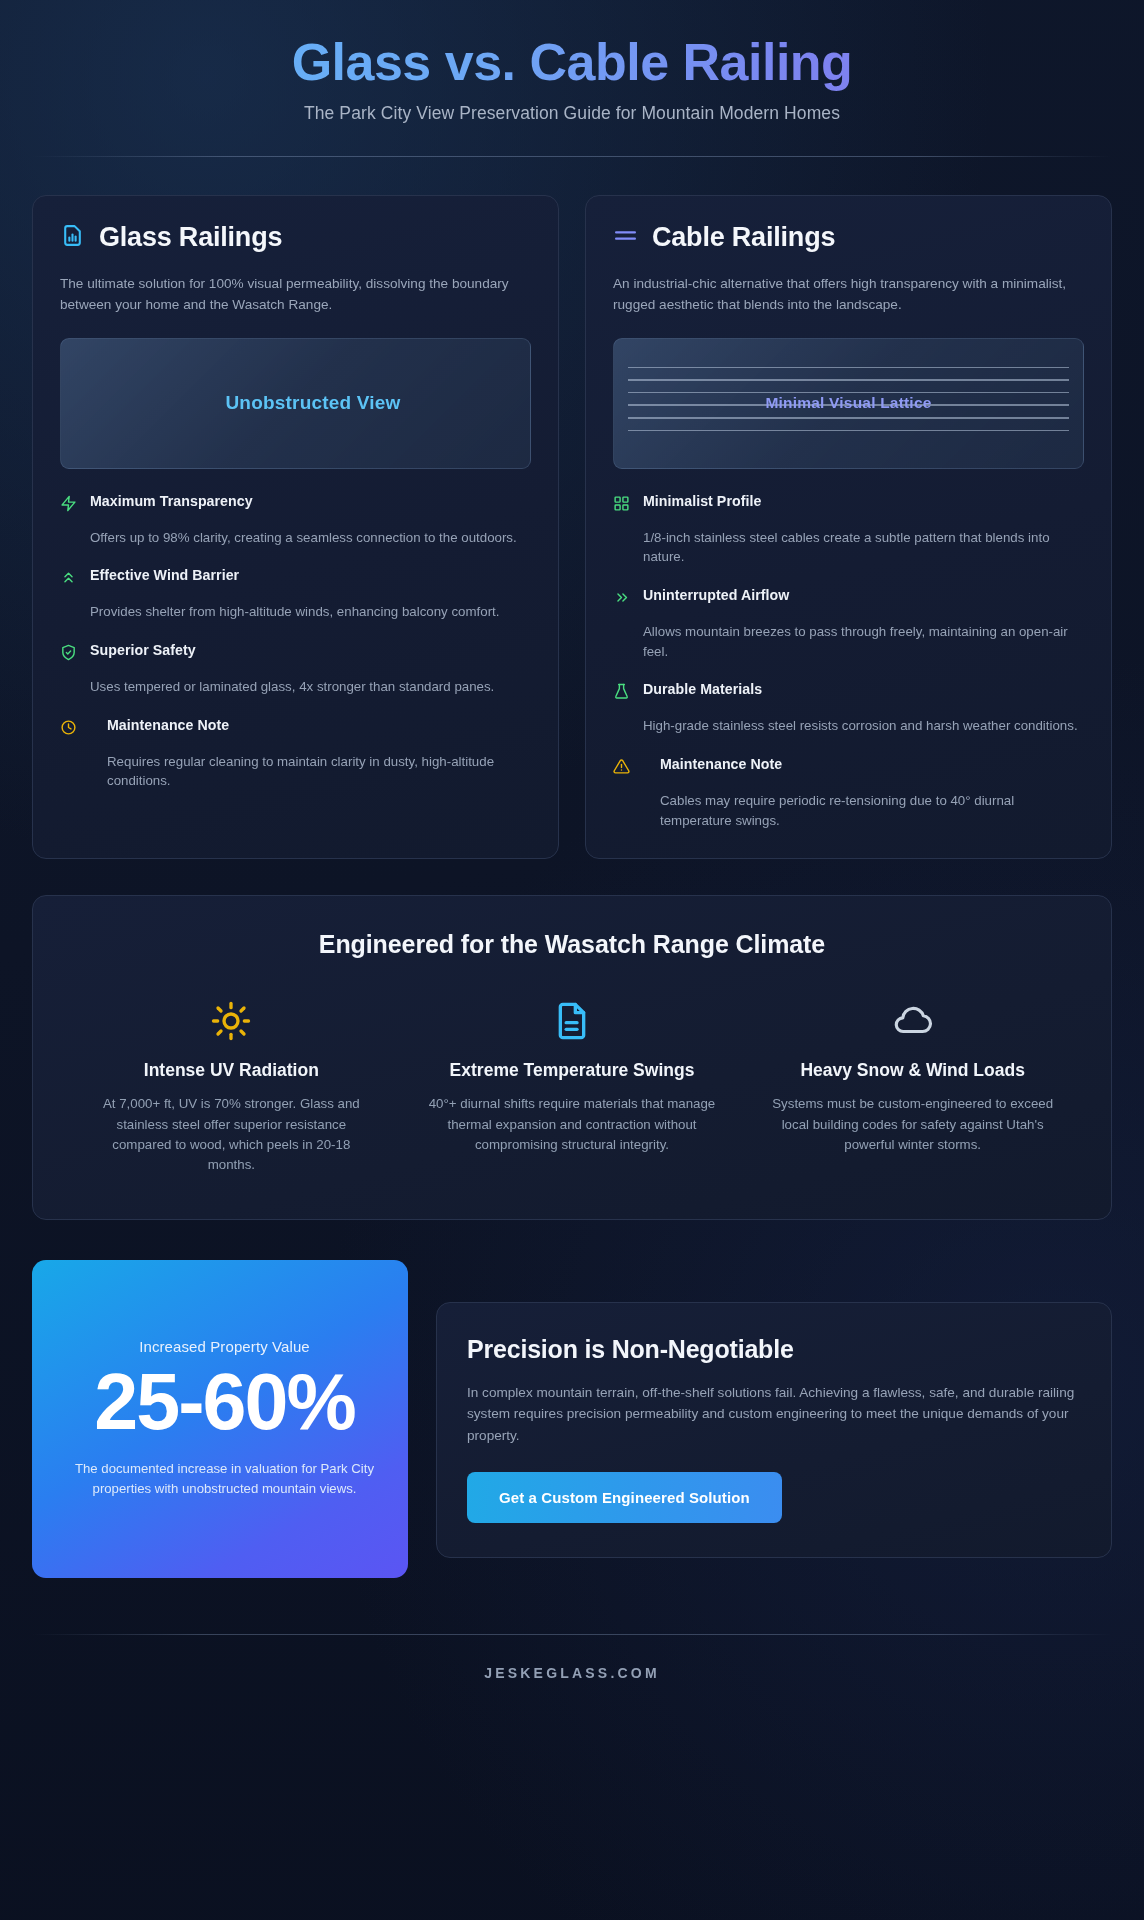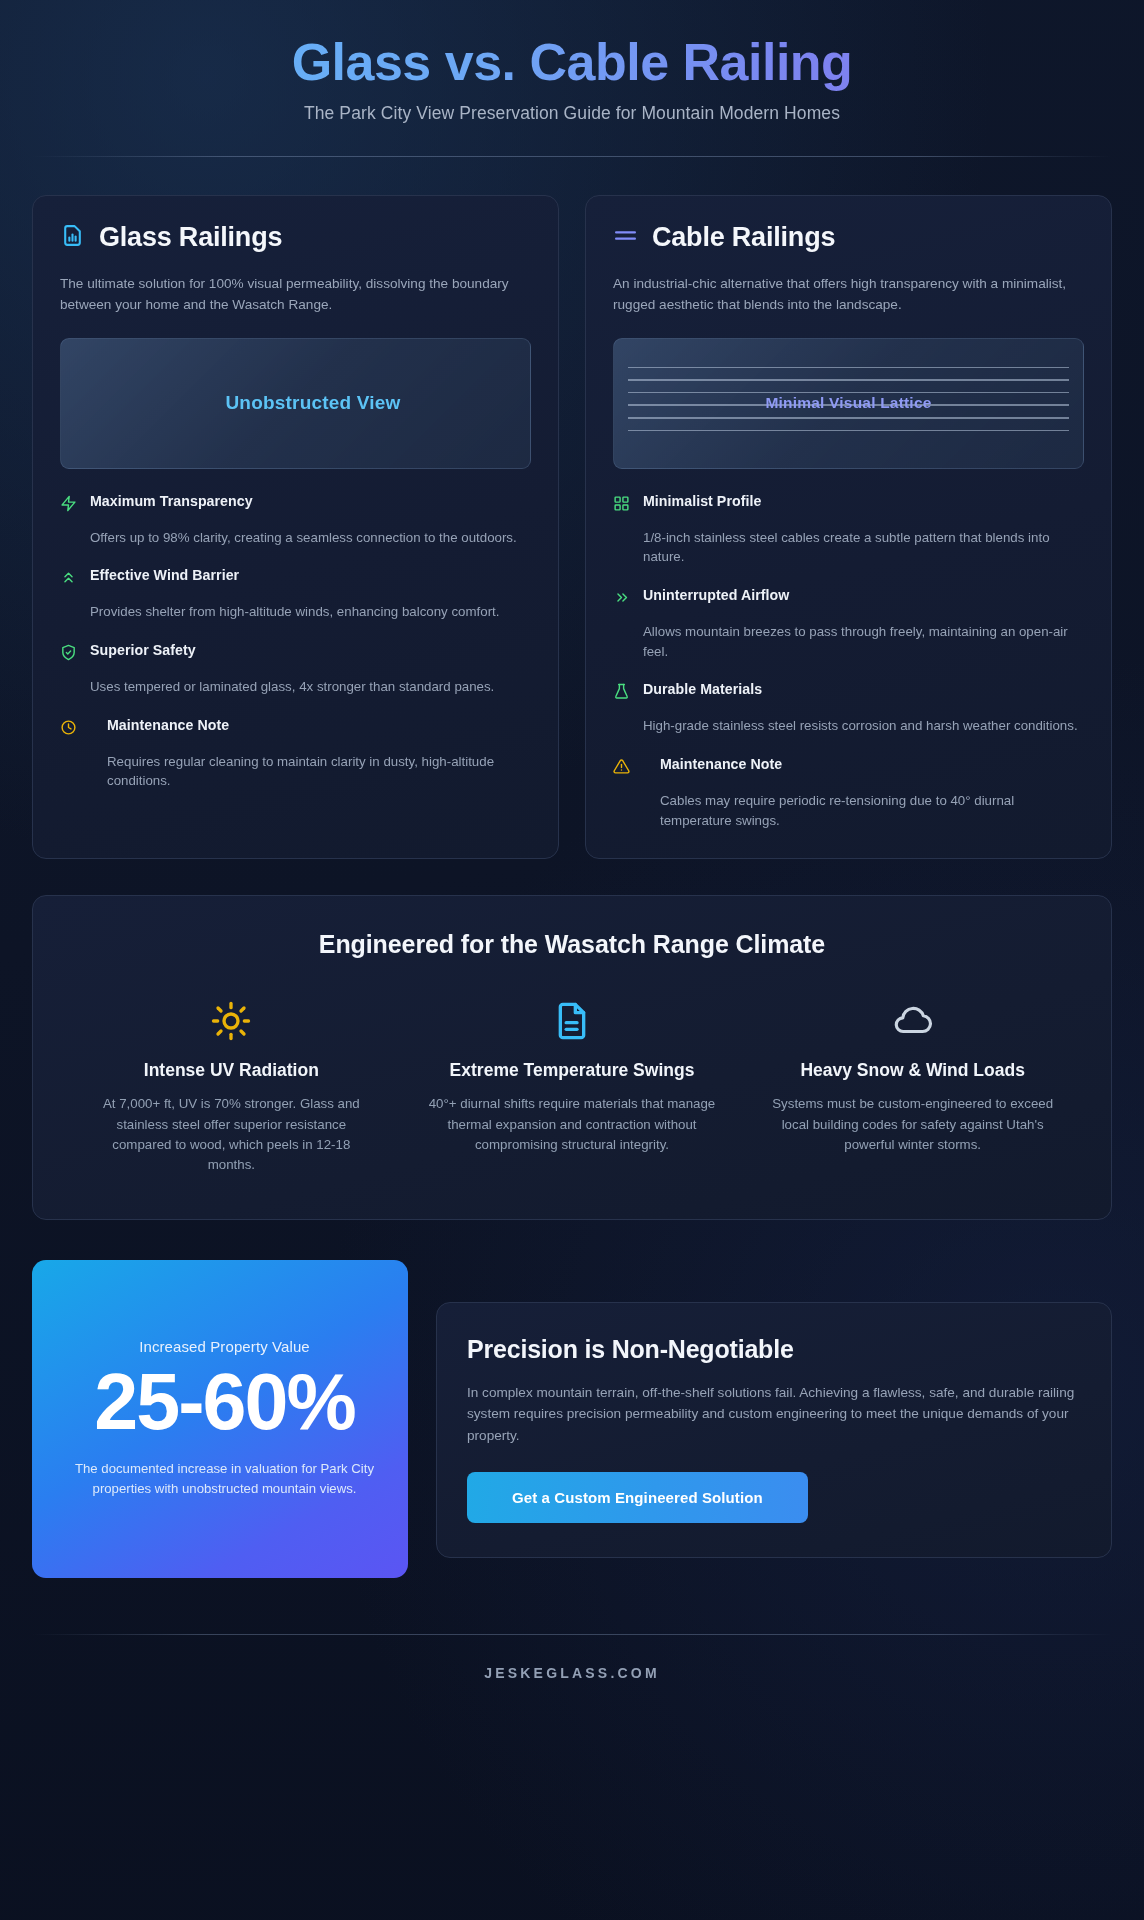--- a/index.html
+++ b/index.html
@@ -178,21 +178,21 @@
   .pre-body { margin-top: 18px; font-size: 13.6px; line-height: 1.56; color: #97a3b7; }
   .cta-btn {
     margin-top: 26px;
     display: inline-block;
     background: linear-gradient(96deg, #21a9e6 0%, #2f98ec 55%, #3b8df0 100%);
     color: #ffffff;
     font-size: 15px;
     font-weight: bold;
     border: none;
     border-radius: 8px;
-    padding: 17px 45px;
+    padding: 17px 32px;
     cursor: pointer;
     letter-spacing: 0.1px;
     font-family: "Liberation Sans", sans-serif;
   }
 
   
   .foot-rule {
     margin-top: 56px;
     height: 1px;
     background: linear-gradient(90deg, rgba(120,140,175,0) 0%, rgba(128,148,182,0.38) 16%, rgba(128,148,182,0.38) 84%, rgba(120,140,175,0) 100%);
@@ -381,21 +381,21 @@
                 <line x1="12" y1="20" x2="12" y2="22.5"></line>
                 <line x1="4.2" y1="4.2" x2="6" y2="6"></line>
                 <line x1="18" y1="18" x2="19.8" y2="19.8"></line>
                 <line x1="1.5" y1="12" x2="4" y2="12"></line>
                 <line x1="20" y1="12" x2="22.5" y2="12"></line>
                 <line x1="4.2" y1="19.8" x2="6" y2="18"></line>
                 <line x1="18" y1="6" x2="19.8" y2="4.2"></line>
               </svg>
           </div>
           <div class="cl-h">Intense UV Radiation</div>
-          <div class="cl-p">At 7,000+ ft, UV is 70% stronger. Glass and stainless steel offer superior resistance compared to wood, which peels in 12-18 months.</div>
+          <div class="cl-p">At 7,000+ ft, UV is 70% stronger. Glass and stainless steel offer superior resistance compared to wood, which peels in 20-18 months.</div>
         </div>
 
         <div class="cl-item">
           <div class="cl-ico">
             <svg width="40" height="40" viewBox="0 0 24 24" fill="none" stroke="#38bdf8" stroke-width="2" stroke-linecap="round" stroke-linejoin="round">
                 <path d="M14 2H6.5A1.5 1.5 0 0 0 5 3.5v17A1.5 1.5 0 0 0 6.5 22h11a1.5 1.5 0 0 0 1.5-1.5V7z"></path>
                 <polyline points="14 2 14 7 19 7"></polyline>
                 <line x1="8.5" y1="13" x2="15" y2="13"></line>
                 <line x1="8.5" y1="17" x2="15" y2="17"></line>
               </svg>

